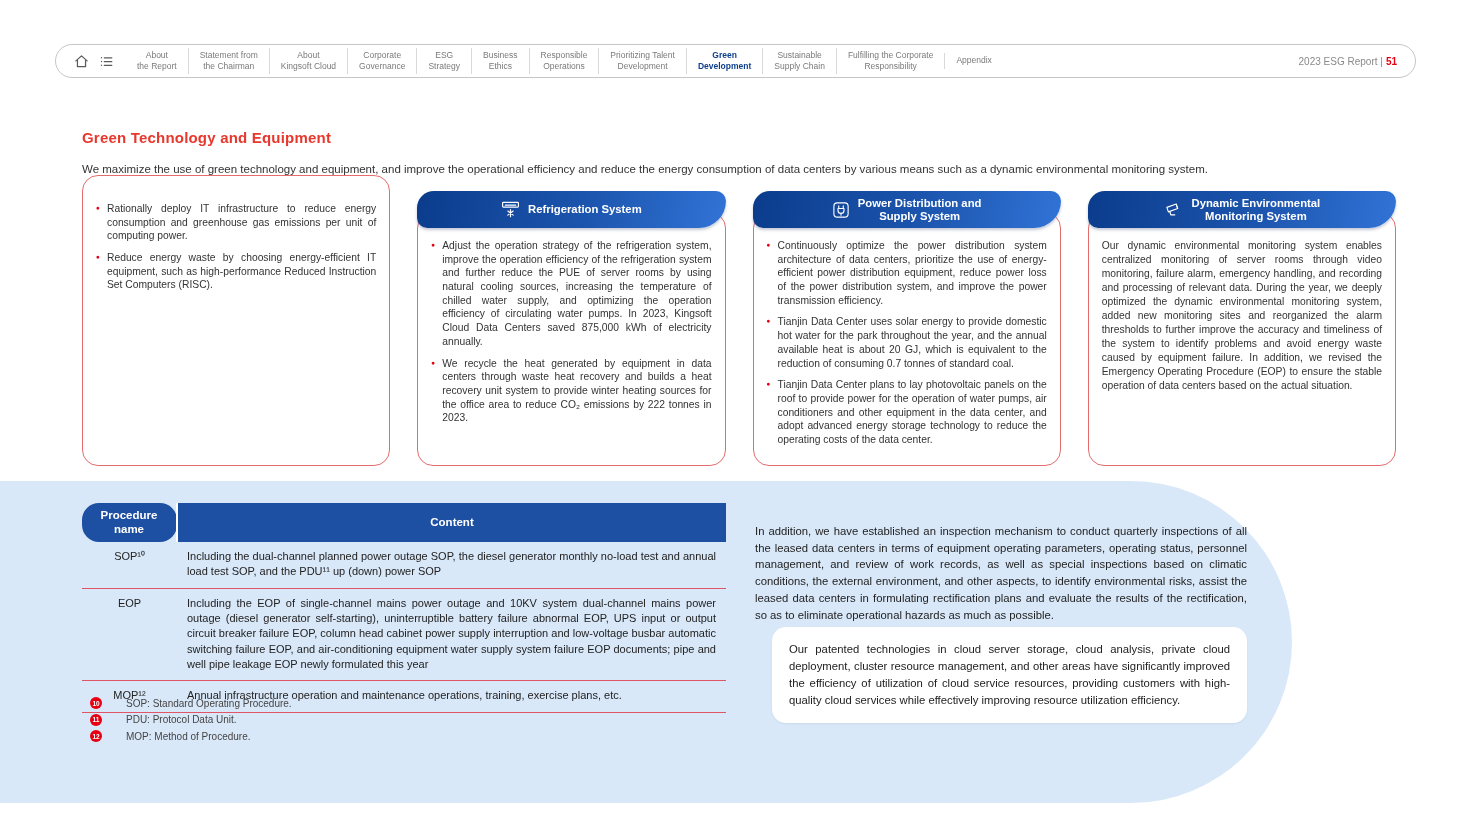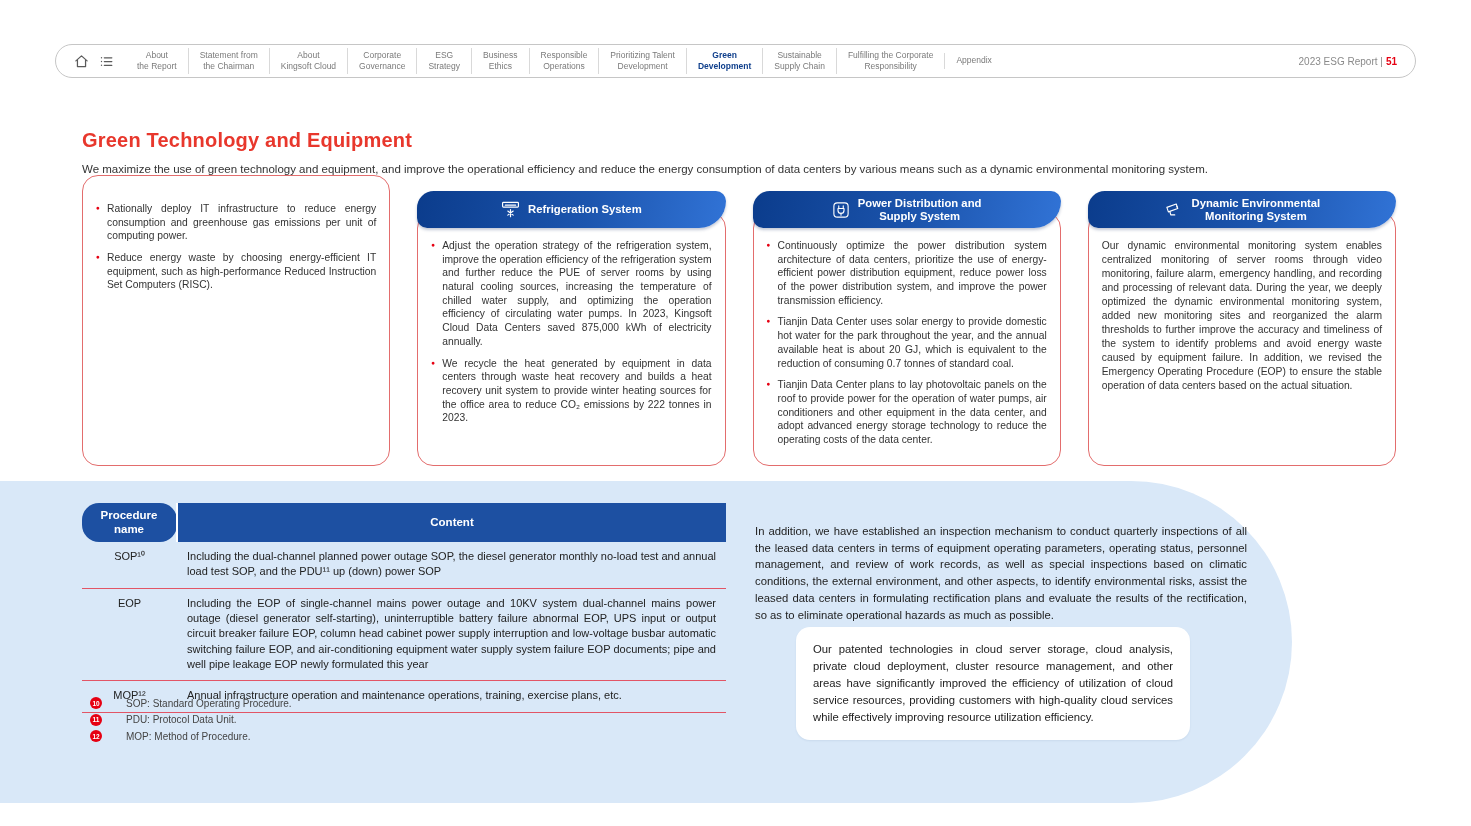--- a/index.html
+++ b/index.html
@@ -28,21 +28,21 @@
     cursor:pointer;
   }
   .nav-item:first-child { border-left:none; }
   .nav-item.active { color:#0f3f8c; font-weight:bold; }
   .nav-page { margin-left:auto; font-size:10px; color:#8a8a8a; white-space:nowrap; }
   .nav-page .page-num { color:#e60012; font-weight:bold; margin-left:3px; }
 
   
   .section-title {
     position:absolute; left:82px; top:129px;
-    color:#e8372c; font-size:20px; font-weight:bold; letter-spacing:.2px;
+    color:#e8372c; font-size:15px; font-weight:bold; letter-spacing:.2px;
   }
   .intro {
     position:absolute; left:82px; top:161px; right:62px;
     font-size:11.5px; color:#333; line-height:1.4;
   }
 
   
   .cards {
     position:absolute; left:82px; top:191px; right:75px;
     display:flex; gap:27px; align-items:stretch;
@@ -111,25 +111,24 @@
     margin-right:24px; flex:0 0 auto;
   }
   .fn-text { font-size:10px; color:#444; }
 
   
   .right-para {
     position:absolute; left:755px; top:523px; width:492px;
     font-size:11.3px; color:#222; line-height:1.48; text-align:justify;
   }
   .highlight-box {
-    position:absolute; left:772px; top:627px; width:394px;
+    position:absolute; left:772px; top:627px; width:475px;
     background:#ffffff; border-radius:14px; padding:14px 17px;
     font-size:11.3px; color:#222; line-height:1.5; text-align:justify;
     box-shadow:0 1px 2px rgba(30,60,120,.08);
-    margin-left:24px;
   }
 </style>
 </head>
 <body>
 
 <div class="navbar">
   <div class="nav-icons">
     <span class="nav-icon">
       <svg width="15" height="15" viewBox="0 0 24 24" fill="none" stroke="#5a5a5a" stroke-width="2" stroke-linecap="round" stroke-linejoin="round">
           <path d="M3 11l9-8 9 8"></path>

